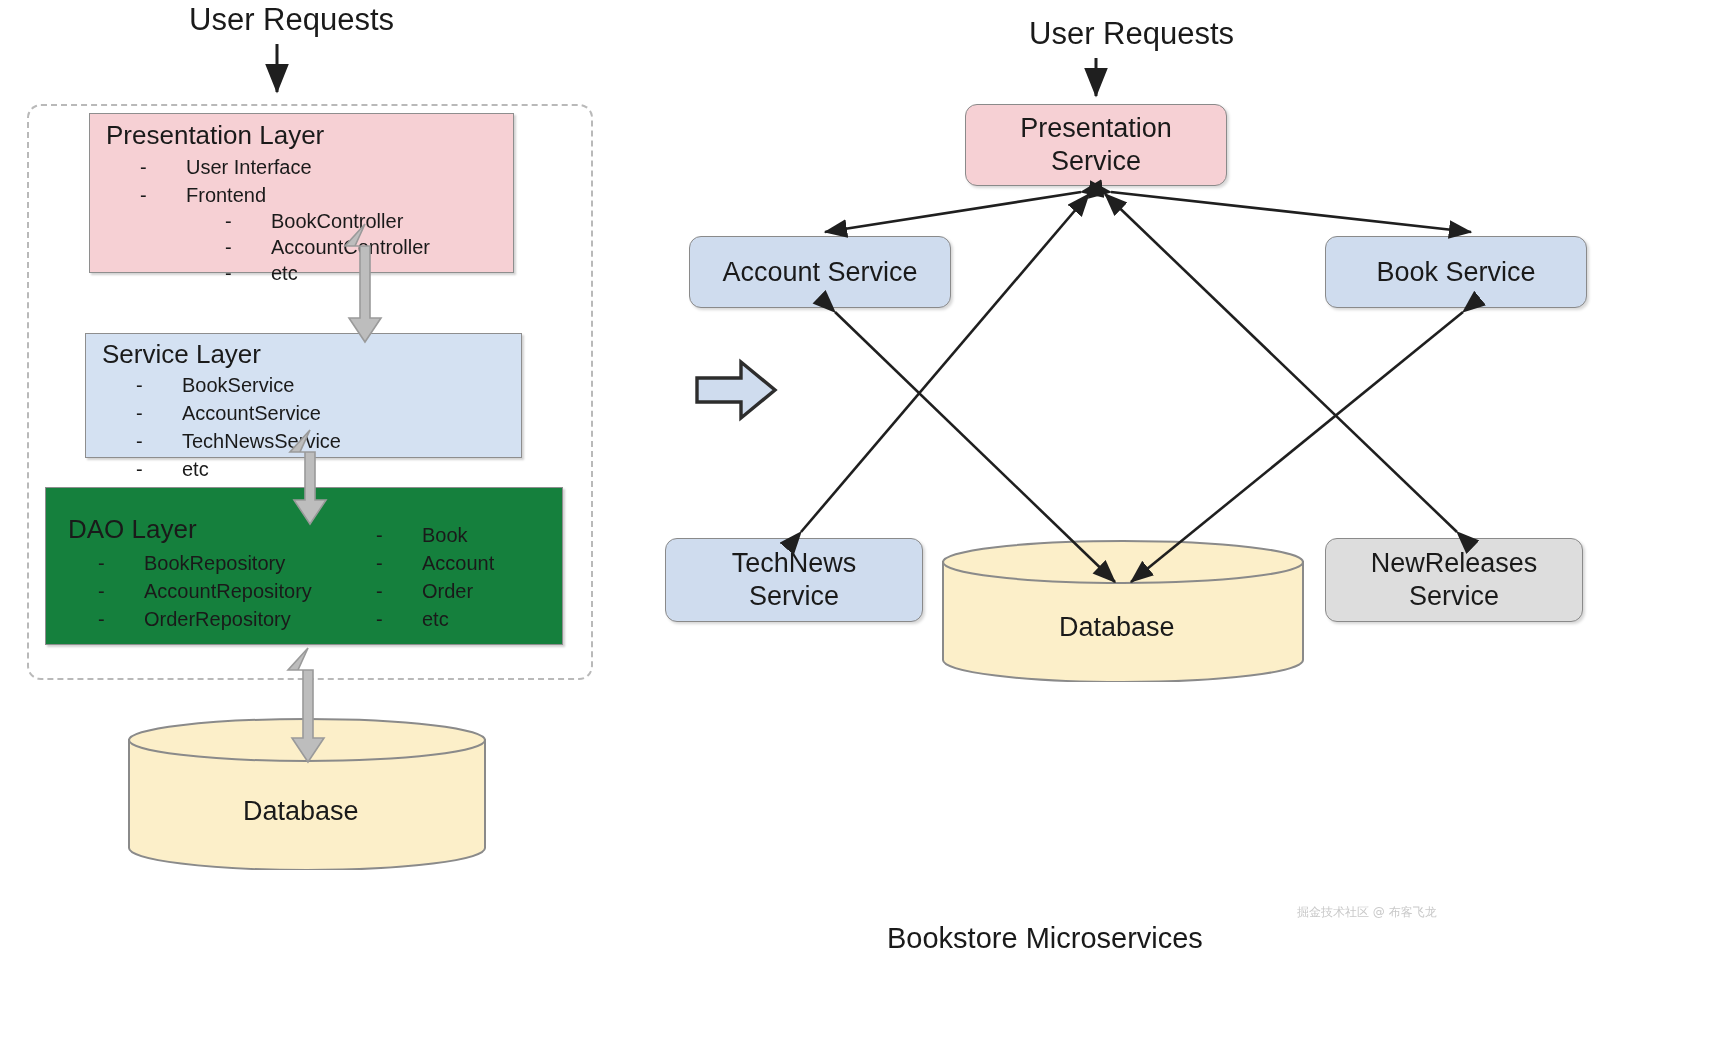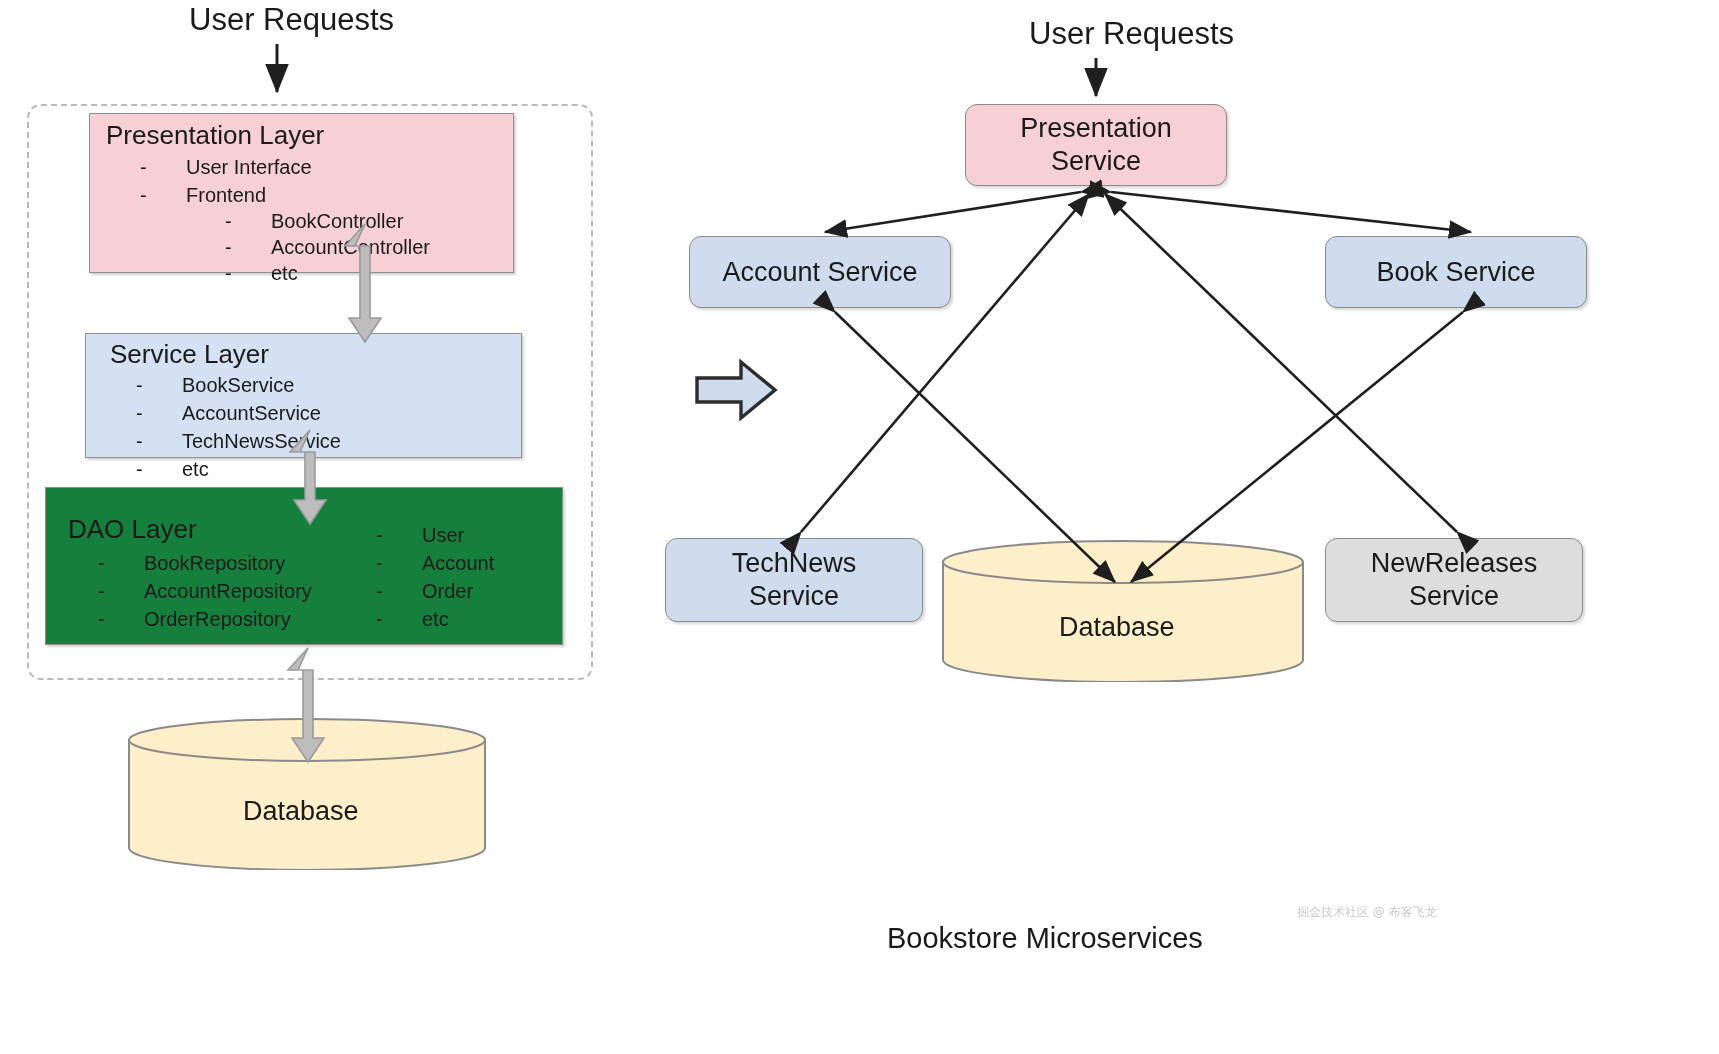--- a/index.html
+++ b/index.html
@@ -107,34 +107,34 @@
   <div class="layer" id="presentation-layer">
     <div class="layer-title" style="left:16px; top:6px;">Presentation Layer</div>
     <div class="bullet" style="left:50px; top:42px;"><span class="dash">-</span><span>User Interface</span></div>
     <div class="bullet" style="left:50px; top:70px;"><span class="dash">-</span><span>Frontend</span></div>
     <div class="bullet" style="left:135px; top:96px;"><span class="dash">-</span><span>BookController</span></div>
     <div class="bullet" style="left:135px; top:122px;"><span class="dash">-</span><span>AccountController</span></div>
     <div class="bullet" style="left:135px; top:148px;"><span class="dash">-</span><span>etc</span></div>
   </div>
 
   <div class="layer" id="service-layer">
-    <div class="layer-title" style="left:24px; top:5px;">Service Layer</div>
+    <div class="layer-title" style="left:16px; top:5px;">Service Layer</div>
     <div class="bullet" style="left:50px; top:40px;"><span class="dash">-</span><span>BookService</span></div>
     <div class="bullet" style="left:50px; top:68px;"><span class="dash">-</span><span>AccountService</span></div>
     <div class="bullet" style="left:50px; top:96px;"><span class="dash">-</span><span>TechNewsService</span></div>
     <div class="bullet" style="left:50px; top:124px;"><span class="dash">-</span><span>etc</span></div>
   </div>
 
   <div class="layer" id="dao-layer">
     <div class="layer-title" style="left:22px; top:26px;">DAO Layer</div>
     <div class="bullet" style="left:52px; top:64px;"><span class="dash">-</span><span>BookRepository</span></div>
     <div class="bullet" style="left:52px; top:92px;"><span class="dash">-</span><span>AccountRepository</span></div>
     <div class="bullet" style="left:52px; top:120px;"><span class="dash">-</span><span>OrderRepository</span></div>
 
-    <div class="bullet" style="left:330px; top:36px;"><span class="dash">-</span><span>User</span></div>
+    <div class="bullet" style="left:330px; top:36px;"><span class="dash">-</span><span>Book</span></div>
     <div class="bullet" style="left:330px; top:64px;"><span class="dash">-</span><span>Account</span></div>
     <div class="bullet" style="left:330px; top:92px;"><span class="dash">-</span><span>Order</span></div>
     <div class="bullet" style="left:330px; top:120px;"><span class="dash">-</span><span>etc</span></div>
   </div>
 
   <div class="cyl" style="left:108px; top:718px;">
     <svg width="360" height="152" viewBox="0 0 360 152" xmlns="http://www.w3.org/2000/svg">
       <path d="M2,22 L2,130 A178,22 0 0 0 358,130 L358,22 Z" fill="#fcefc9" stroke="#8a8a8a" stroke-width="2"></path>
       <ellipse cx="180" cy="22" rx="178" ry="21" fill="#fcefc9" stroke="#8a8a8a" stroke-width="2"></ellipse>
     </svg>

